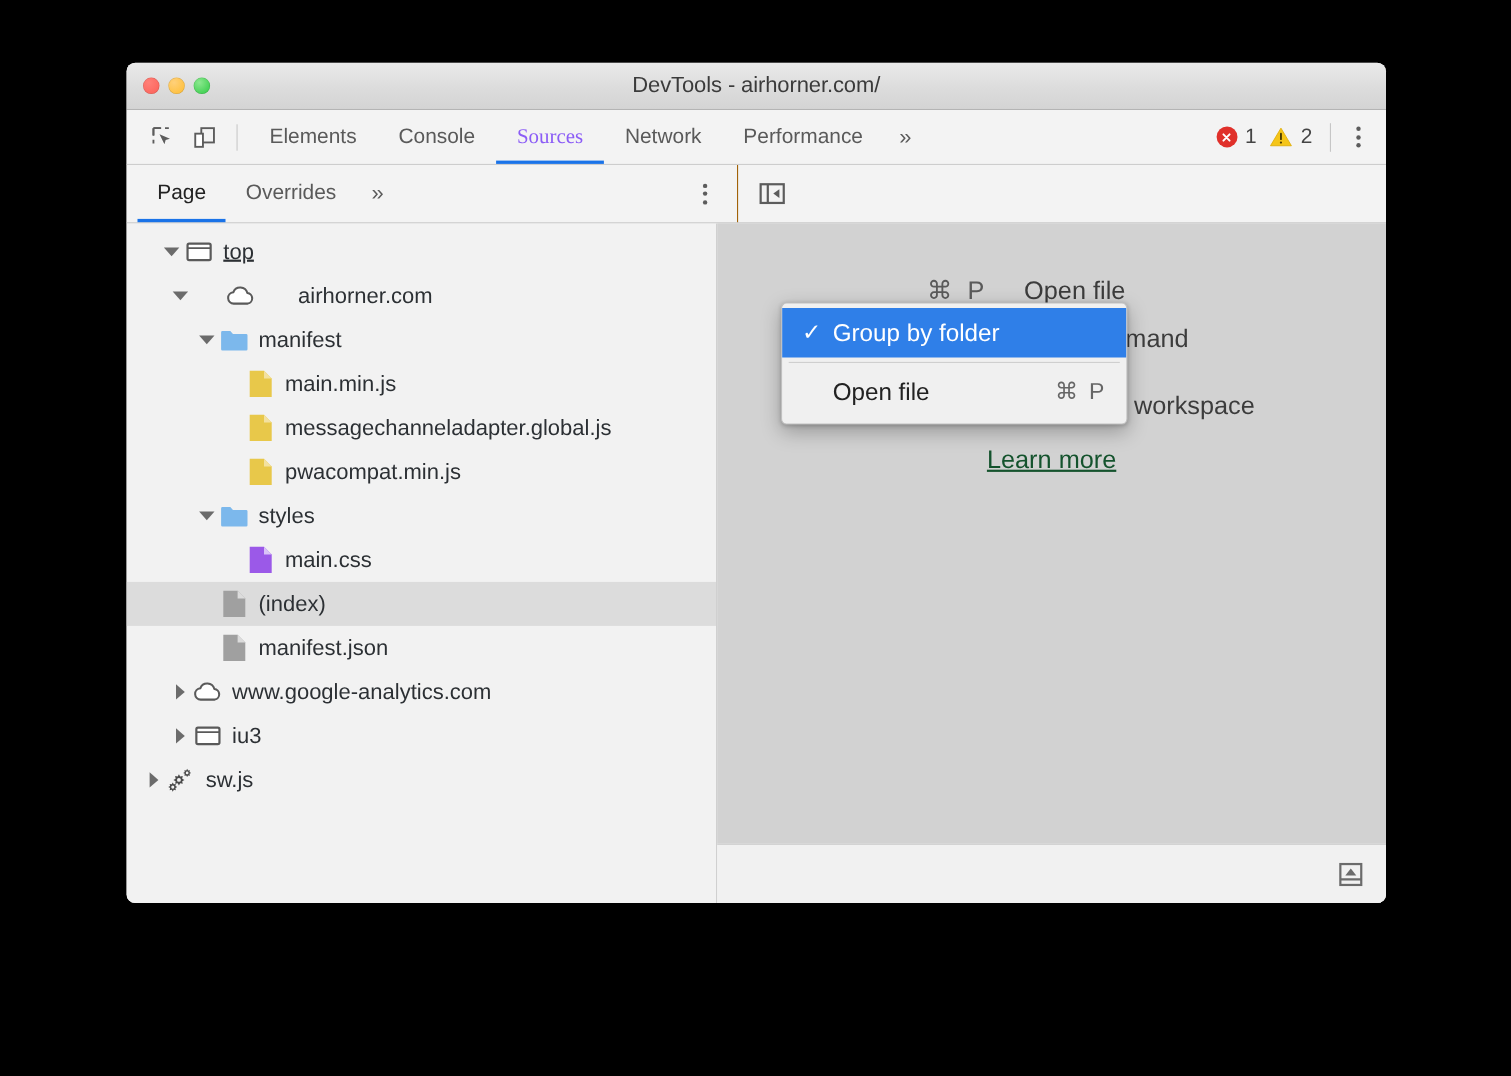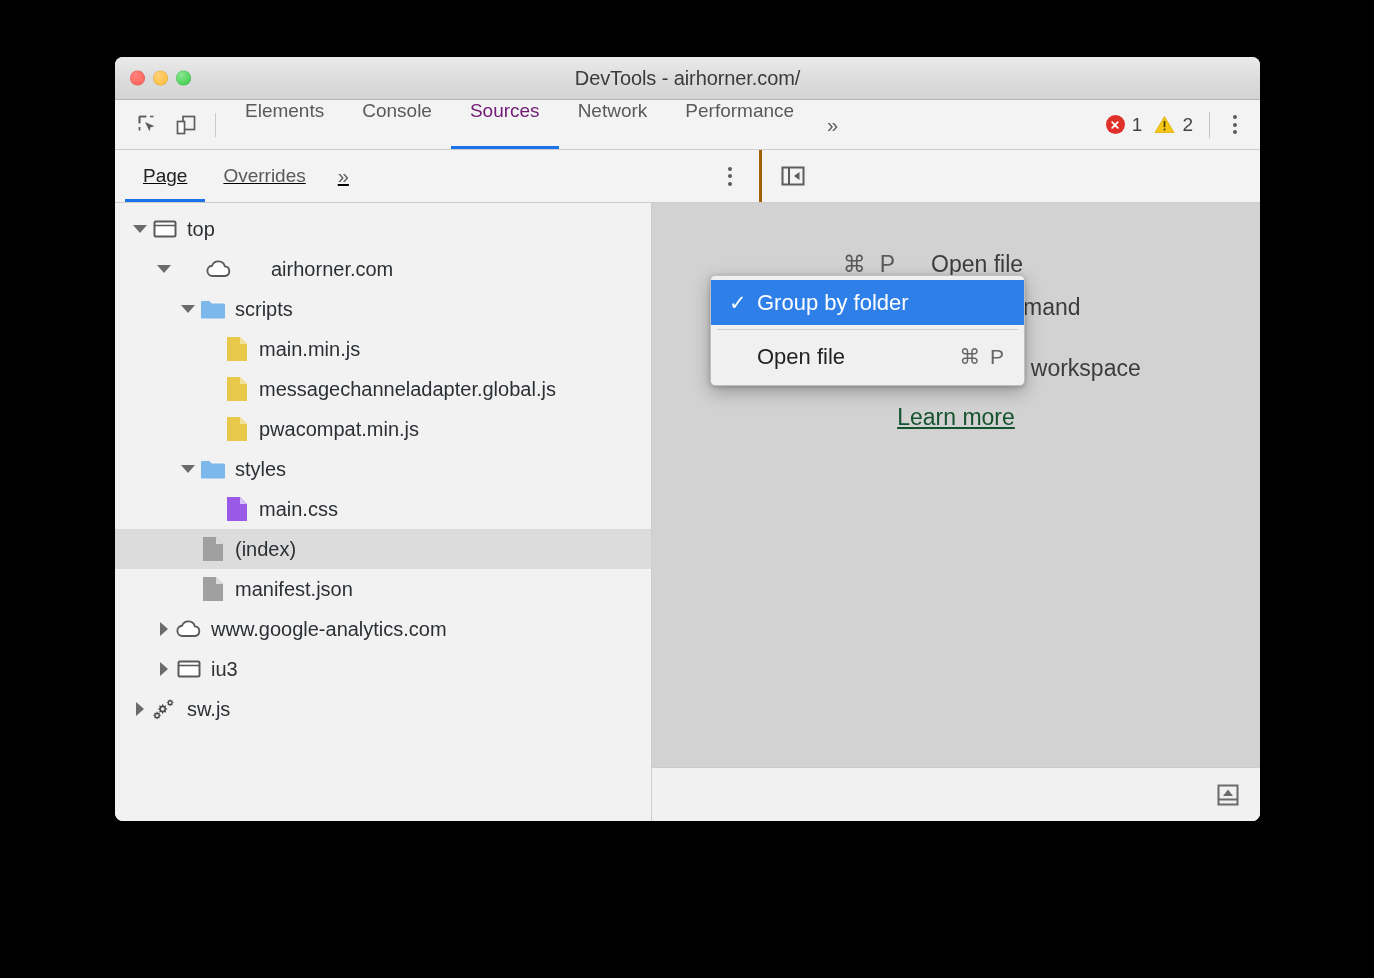--- a/index.html
+++ b/index.html
@@ -61,26 +61,26 @@
     cursor: pointer;
   }
   .tb-sep {
     width: 1px; height: 24px; background: #c9c9c9;
     margin: 0 10px;
   }
   .panel-tab {
     position: relative;
     height: 49px;
     padding: 0 19px;
-    display: flex; 
+    display: flex; align-items: center;
     font-size: 19px; color: #5a5a5a;
     cursor: pointer;
     white-space: nowrap;
   }
-  .panel-tab.active { color: #701a75; }
+  .panel-tab.active { color: #8b5cf6; font-family: Liberation Serif, serif; }
   .panel-tab.active::after {
     content: ""; position: absolute;
     left: 0; right: 0; bottom: 0; height: 3px;
     background: #1a73e8;
   }
   .chev-more {
     font-size: 20px; color: #5a5a5a;
     padding: 0 14px; cursor: pointer;
     line-height: 1;
   }
@@ -112,25 +112,24 @@
 
   
   #subtoolbar {
     height: 53px;
     background: #f3f3f3;
     border-bottom: 1px solid #cdcdcd;
     display: flex; align-items: center;
     position: relative;
   }
   #sub-left {
-    width: 647px; height: 100%;
+    width: 556px; height: 100%;
     display: flex; align-items: center;
     padding-left: 10px;
-    border-right: 3px solid #a16207;
-    text-decoration: underline;
+    border-right: 1px solid #a16207;
   }
   .sub-tab {
     position: relative;
     height: 52px;
     padding: 0 18px;
     display: flex; align-items: center;
     font-size: 19px; color: #5a5a5a;
     cursor: pointer; white-space: nowrap;
   }
   .sub-tab.active { color: #222; }
@@ -375,21 +374,21 @@
           <path d="M9 4.5v17" stroke="#5c5c5c" stroke-width="2"></path>
           <path d="M19.5 9l-5.5 4 5.5 4z" fill="#5c5c5c"></path>
         </svg>
       </div>
     </div>
   </div>
 
   <div id="body-area">
 
     <div id="sidebar">
-        <div class="tree-row" style="padding-left: 14px;">
+        <div class="tree-row" style="padding-left: 30px; text-decoration: underline;">
           <div class="twisty">
             <span class="tri-down"></span>
           </div>
           <div class="t-icon">
             <svg width="26" height="26" viewBox="0 0 26 26">
         <rect x="2.5" y="5.5" width="21" height="15" rx="1.5" fill="#fff" stroke="#5a5a5a" stroke-width="2"></rect>
         <path d="M2.5 9.5h21" stroke="#5a5a5a" stroke-width="1.6"></path>
             </svg>
           </div>
           <div class="t-label">top</div>
@@ -407,21 +406,21 @@
         </div>
         <div class="tree-row" style="padding-left: 62px;">
           <div class="twisty">
             <span class="tri-down"></span>
           </div>
           <div class="t-icon">
             <svg width="26" height="22" viewBox="0 0 26 22">
         <path d="M1 4.2a1.2 1.2 0 0 1 1.2-1.2h7.2l2.4 2.6h12a1.2 1.2 0 0 1 1.2 1.2v12.6a1.2 1.2 0 0 1-1.2 1.2H2.2A1.2 1.2 0 0 1 1 19.4z" fill="#7cb8ec"></path>
             </svg>
           </div>
-          <div class="t-label">scripts</div>
+          <div class="t-label">manifest</div>
         </div>
         <div class="tree-row" style="padding-left: 86px;">
           <div class="twisty"></div>
           <div class="t-icon">
             <svg width="22" height="26" viewBox="0 0 22 26">
         <path d="M1 1h13l7 7v17H1z" fill="#e8c84a"></path>
         <path d="M14 1l7 7h-7z" fill="#f3e1a0"></path>
             </svg>
           </div>
           <div class="t-label">main.min.js</div>

